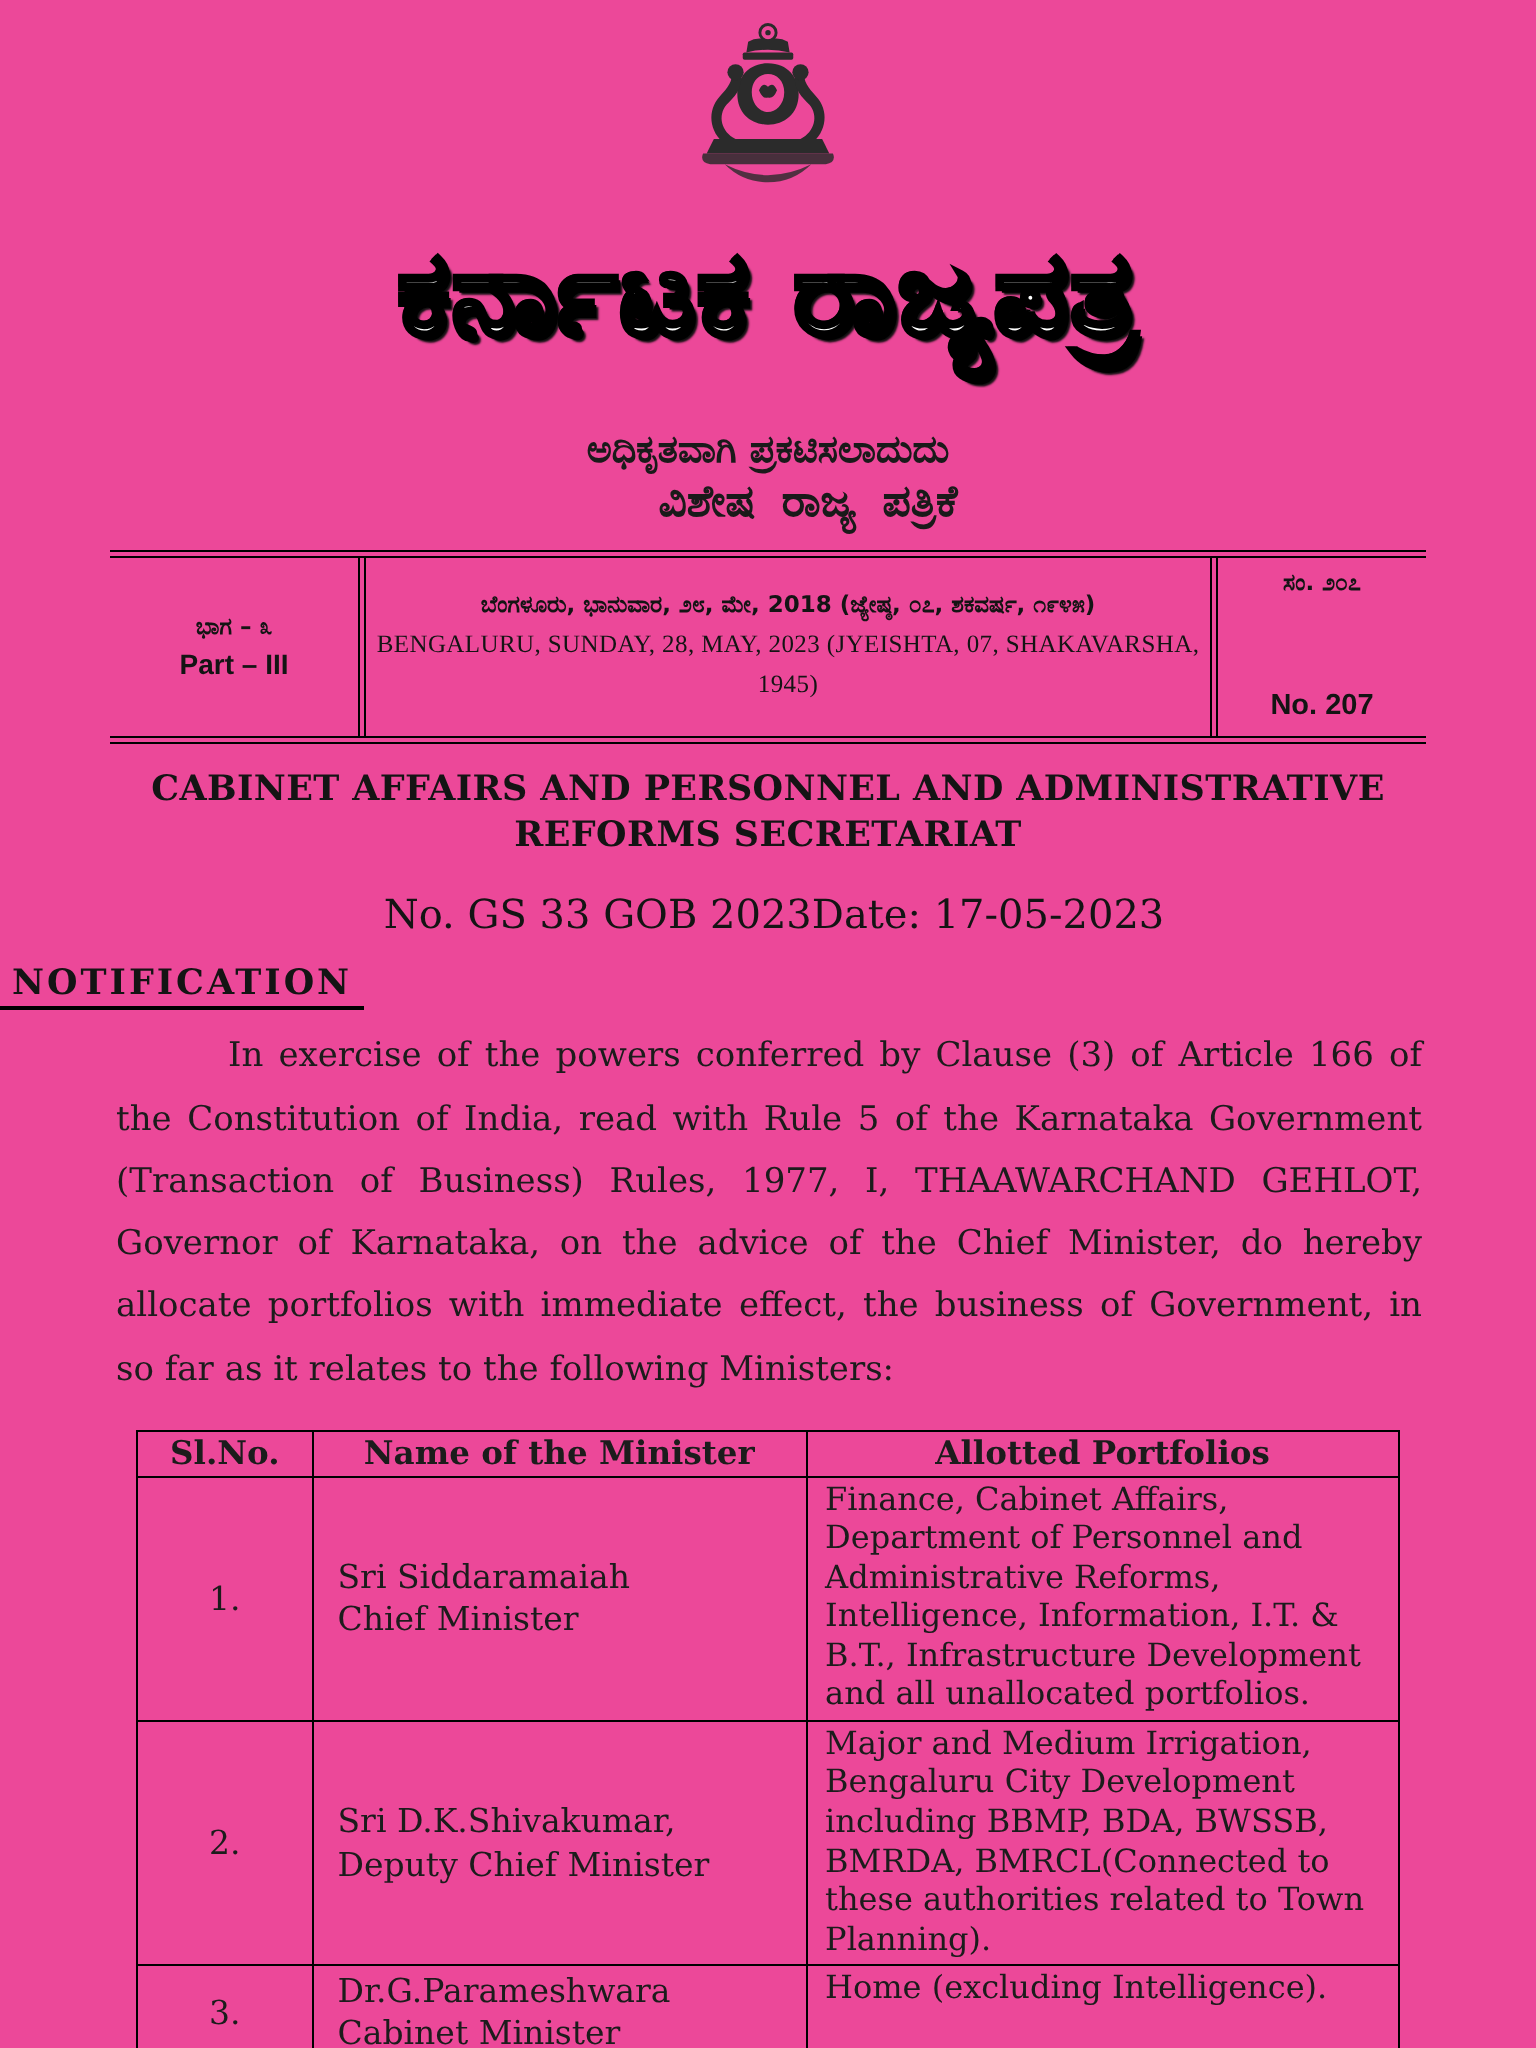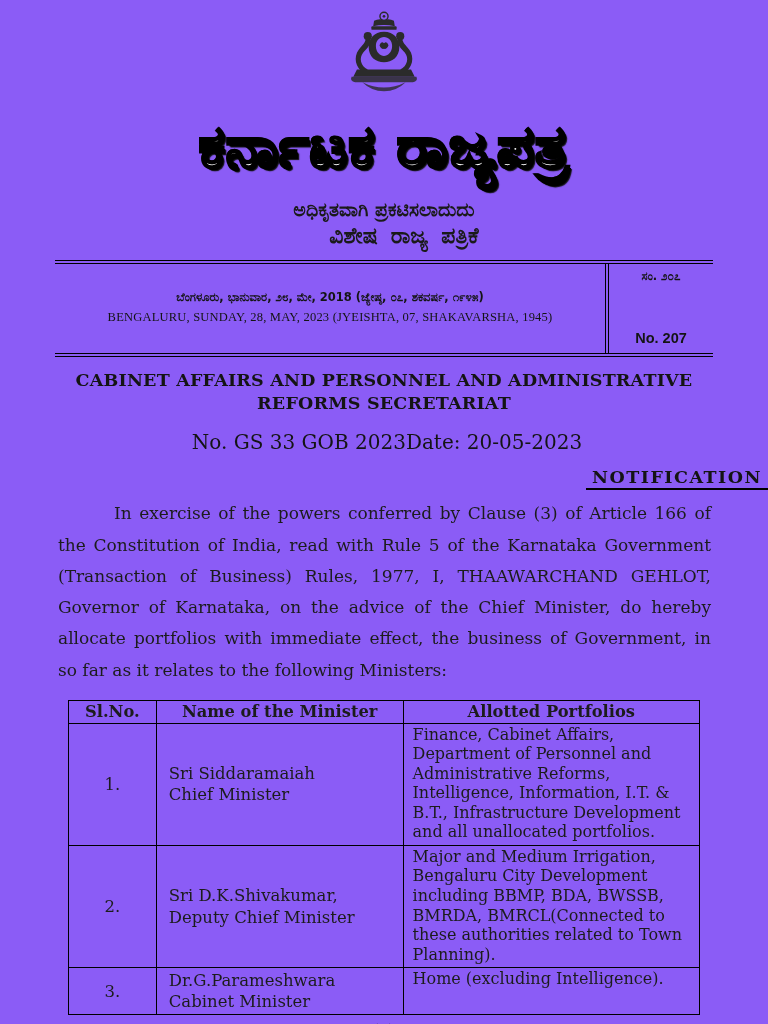--- a/index.html
+++ b/index.html
@@ -1,36 +1,36 @@
 <!DOCTYPE html>
 <html><head>
 <meta charset="utf-8">
 <style>
   * { margin:0; padding:0; box-sizing:border-box; }
   html,body { background:#e8e8e8; }
   body { font-family:"DejaVu Serif", serif; color:#141414; }
   .page {
-    width:768px; height:1024px; margin:0 auto; background:#8b5cf6;
+    width:768px; height:1024px; margin:0 auto; background:#ec4899;
     overflow:hidden; position:relative; padding-top:10px;
   }
   
   .emblem-wrap { text-align:center; height:94px; }
   .gazette-title {
     text-align:center;
     font-family:"DejaVu Sans", sans-serif;
     font-size:58px; font-weight:bold; letter-spacing:1px;
     line-height:1.5; height:90px;
     color:#ffffff;
     -webkit-text-stroke:2.5px #000;
     text-shadow: 2px 2px 0 #000, -1px -1px 0 #000, 3px 3px 1px #111;
     white-space:nowrap; overflow:hidden;
   }
   .gazette-sub1 {
     text-align:center; font-family:"DejaVu Sans", sans-serif;
-    font-weight:bold; font-size:19px; margin-top:4px; color:#1a1a1a;
+    font-weight:bold; font-size:19px; margin-top:20px; color:#1a1a1a;
   }
   .gazette-sub2 {
     text-align:center; font-family:Liberation Mono, monospace;
     font-weight:bold; font-size:22px; margin-top:3px; color:#1a1a1a;padding-left:40px;
   }
   
   .issue-bar {
     margin:10px 55px 0 55px;
     border-top:4px double #000; border-bottom:4px double #000;
     display:flex; align-items:stretch;
@@ -45,21 +45,21 @@
   .en-number  { font-family:"Liberation Sans", sans-serif; font-weight:bold; font-size:14.5px; line-height:1.3;margin-top:44px; }
   
   .dept-title {
     width:630px; margin:12px auto 0; text-align:center;
     font-weight:bold; font-size:17.5px; line-height:1.32; letter-spacing:.2px;
   }
   .ref-row {
     display:flex; justify-content:center;
     margin:15px 78px 0 84px; font-size:20px;
   }
-  .notif-row { text-align:right; margin-top:13px; }
+  .notif-row { text-align:left; margin-top:13px; }
   .notif-heading {
     display:inline-block; font-weight:bold; font-size:17.5px; letter-spacing:1.5px;
     border-bottom:2.5px solid #000; padding:0 6px 1px;
   }
   
   .body-par {
     margin:8px 57px 0 58px;
     font-size:17px; line-height:1.84; text-align:justify; text-indent:56px;
     color:#1c1c1c;
   }
@@ -100,35 +100,39 @@
         <path d="M36 80 Q60 92 84 80 Q74 90 60 90 Q46 90 36 80 Z" opacity="0.8"></path>
       </g>
     </svg>
   </div>
 
   <div class="gazette-title">ಕರ್ನಾಟಕ ರಾಜ್ಯಪತ್ರ</div>
   <div class="gazette-sub1">ಅಧಿಕೃತವಾಗಿ ಪ್ರಕಟಿಸಲಾದುದು</div>
   <div class="gazette-sub2">ವಿಶೇಷ ರಾಜ್ಯ ಪತ್ರಿಕೆ</div>
 
   <div class="issue-bar">
+    <div class="issue-cell issue-left">
+      <div class="kn-line-sm">ಭಾಗ – ೩</div>
+      <div class="en-part">Part – III</div>
+    </div>
     <div class="issue-cell issue-center">
       <div class="kn-line-sm">ಬೆಂಗಳೂರು, ಭಾನುವಾರ, ೨೮, ಮೇ, 2018 (ಜ್ಯೇಷ್ಠ, ೦೭, ಶಕವರ್ಷ, ೧೯೪೫)</div>
       <div class="en-dateline">BENGALURU,  SUNDAY, 28, MAY, 2023 (JYEISHTA, 07, SHAKAVARSHA, 1945)</div>
     </div>
     <div class="issue-cell issue-right">
       <div class="kn-line-sm">ಸಂ. ೨೦೭</div>
       <div class="en-number">No. 207</div>
     </div>
   </div>
 
   <div class="dept-title">CABINET AFFAIRS AND PERSONNEL AND ADMINISTRATIVE REFORMS SECRETARIAT</div>
 
   <div class="ref-row">
     <span>No. GS 33 GOB 2023</span>
-    <span>Date:  20-05-2023</span>
+    <span>Date:  17-05-2023</span>
   </div>
 
   <div class="notif-row">
     <span class="notif-heading">NOTIFICATION</span>
   </div>
 
   <p class="body-par">In exercise of the powers conferred by Clause (3) of Article 166 of the Constitution of India, read with Rule 5 of the Karnataka Government (Transaction of Business) Rules, 1977,  I, THAAWARCHAND GEHLOT, Governor of Karnataka, on the advice of the Chief Minister, do hereby allocate portfolios with immediate effect, the business of Government, in so far as it relates to the following Ministers:</p>
 
   <table class="ministers">
     <thead>

